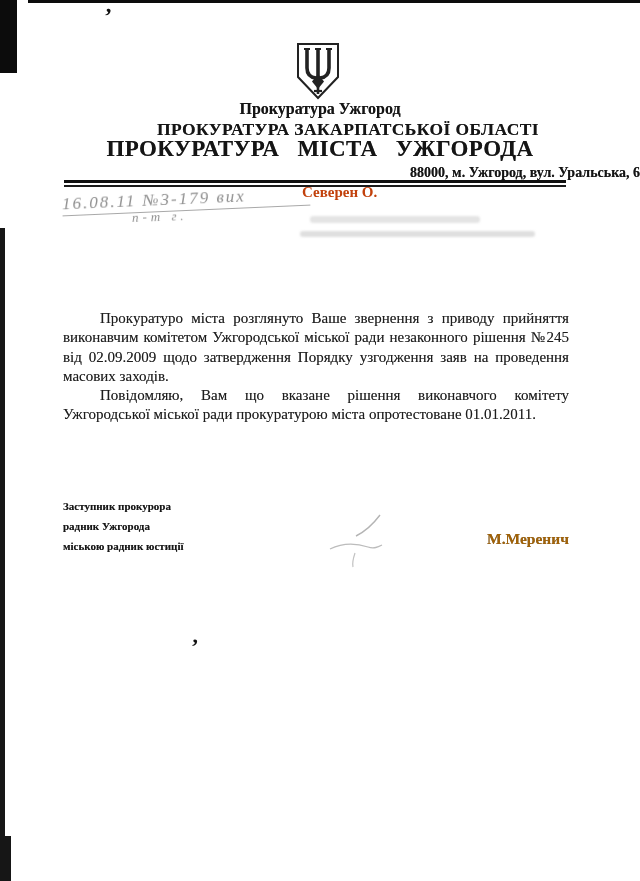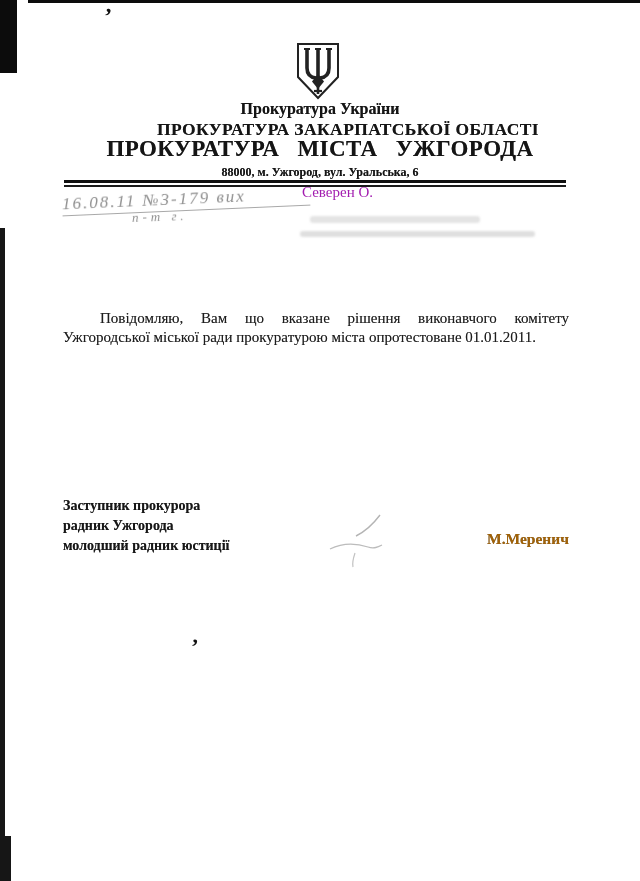--- a/index.html
+++ b/index.html
@@ -21,43 +21,43 @@
   .ink-mark { position: absolute; font-weight: bold; color: #111; }
   .mark-top { left: 104px; top: 4px; font-size: 23px; transform: rotate(6deg); }
   .mark-bottom { left: 191px; top: 634px; font-size: 22px; transform: rotate(4deg); }
 
   .emblem { position: absolute; left: 288px; top: 41px; width: 60px; height: 60px; }
 
   .hdr { position: absolute; left: 0; width: 100%; text-align: center; font-weight: bold; color: #151515; text-shadow: 0 0 0.4px rgba(0,0,0,0.55); }
   .hdr1 { top: 100px; font-size: 16px; }
   .hdr2 { top: 119px; font-size: 17.5px; letter-spacing: 0.4px; padding-left: 28px; }
   .hdr3 { top: 136px; font-size: 23px; word-spacing: 12px; letter-spacing: 0.4px; }
-  .hdr4 { top: 165px; font-size: 12px; }
+  .hdr4 { top: 165px; font-size: 14px; text-align: right; }
 
   .header-rule { position: absolute; left: 64px; top: 180px; width: 502px; height: 2px;
     border-top: 3px solid #101010; border-bottom: 2px solid #1a1a1a; background: #fff; }
 
   .handwriting { position: absolute; color: #8f8f8f; font-style: italic;
     filter: blur(0.4px); white-space: nowrap; }
   .hand1 { left: 62px; top: 189px; width: 248px; font-size: 17px; letter-spacing: 2px;
     transform: rotate(-2.5deg); border-bottom: 1px solid #a8a8a8; padding-bottom: 1px; }
   .hand2 { left: 132px; top: 209px; font-size: 13px; letter-spacing: 4px; transform: rotate(-2deg); }
 
-  .addressee { position: absolute; left: 302px; top: 184px; font-size: 15px; font-weight: normal; color: #a21caf; }
+  .addressee { position: absolute; left: 302px; top: 184px; font-size: 15px; font-weight: bold; color: #c2410c; }
 
   .smudge { position: absolute; filter: blur(1.2px); border-radius: 3px; }
   .smudge-1 { left: 310px; top: 216px; width: 170px; height: 7px; background: #e4e4e4; }
   .smudge-2 { left: 300px; top: 231px; width: 235px; height: 6px; background: #dfdfdf; }
 
   .letter-body { position: absolute; left: 63px; top: 309px; width: 506px;
     font-size: 15px; line-height: 19.3px; text-align: justify; color: #1e1e1e;
     text-shadow: 0 0 0.4px rgba(0,0,0,0.45); }
   .letter-body p { margin: 0; text-indent: 37px; }
 
-  .sig-block { position: absolute; left: 63px; top: 496px; font-size: 14px; font-weight: bold;
+  .sig-block { position: absolute; left: 63px; top: 496px; font-size: 11px; font-weight: bold;
     line-height: 20px; color: #171717; text-shadow: 0 0 0.4px rgba(0,0,0,0.5); }
   .sig-squiggle { position: absolute; left: 322px; top: 505px; width: 75px; height: 65px; }
   .sig-name { position: absolute; left: 487px; top: 530px; font-size: 15.5px; font-weight: bold;
     color: #a16207; text-shadow: 0 0 0.4px rgba(0,0,0,0.5); }
 
   svg .ink-stroke { stroke: #222; fill: none; }
 </style>
 </head>
 <body>
 
@@ -77,41 +77,42 @@
       <path class="ink-stroke" d="M30 8 V36" stroke-width="3.6"></path>
       <path class="ink-stroke" d="M19 8 V27 Q19 36 28 37" stroke-width="3.6"></path>
       <path class="ink-stroke" d="M41 8 V27 Q41 36 32 37" stroke-width="3.6"></path>
       <path d="M30 33 L36 40.5 L30 48 L24 40.5 Z" fill="#222"></path>
       <path class="ink-stroke" d="M30 46 V53" stroke-width="2.6"></path>
       <path class="ink-stroke" d="M26 50 H34" stroke-width="2.2"></path>
       <path class="ink-stroke" d="M16 8 H22 M27 8 H33 M38 8 H44" stroke-width="2.2"></path>
     </svg>
   </div>
 
-  <div class="hdr hdr1">Прокуратура України</div>
+  <div class="hdr hdr1">Прокуратура Ужгород</div>
   <div class="hdr hdr2">ПРОКУРАТУРА ЗАКАРПАТСЬКОЇ ОБЛАСТІ</div>
   <div class="hdr hdr3">ПРОКУРАТУРА МІСТА УЖГОРОДА</div>
   <div class="hdr hdr4">88000, м. Ужгород, вул. Уральська, 6</div>
   <div class="header-rule"></div>
 
   <div class="handwriting hand1">16.08.11  №3-179 вих</div>
   <div class="handwriting hand2">п-т  г.</div>
 
   <div class="addressee">Северен О.</div>
   <div class="smudge smudge-1"></div>
   <div class="smudge smudge-2"></div>
 
   <div class="letter-body">
+    <p>Прокуратуро міста розглянуто Ваше звернення з приводу прийняття виконавчим комітетом Ужгородської міської ради незаконного рішення №245 від 02.09.2009 щодо затвердження Порядку узгодження заяв на проведення масових заходів.</p>
     <p>Повідомляю, Вам що вказане рішення виконавчого комітету Ужгородської міської ради прокуратурою міста опротестоване 01.01.2011.</p>
   </div>
 
   <div class="sig-block">
     <div>Заступник прокурора</div>
     <div>радник Ужгорода</div>
-    <div>молодший радник юстиції</div>
+    <div>міською радник юстиції</div>
   </div>
 
   <div class="sig-squiggle">
     <svg width="75" height="65" viewBox="0 0 75 65" xmlns="http://www.w3.org/2000/svg">
       <path d="M58 10 C 52 18, 44 26, 34 31" stroke="#b4b4b4" stroke-width="1.4" fill="none"></path>
       <path d="M8 44 C 20 38, 34 38, 46 42 C 52 44, 56 42, 60 40" stroke="#bcbcbc" stroke-width="1.3" fill="none"></path>
       <path d="M33 48 C 31 54, 30 58, 31 62" stroke="#c2c2c2" stroke-width="1.2" fill="none"></path>
     </svg>
   </div>
 

